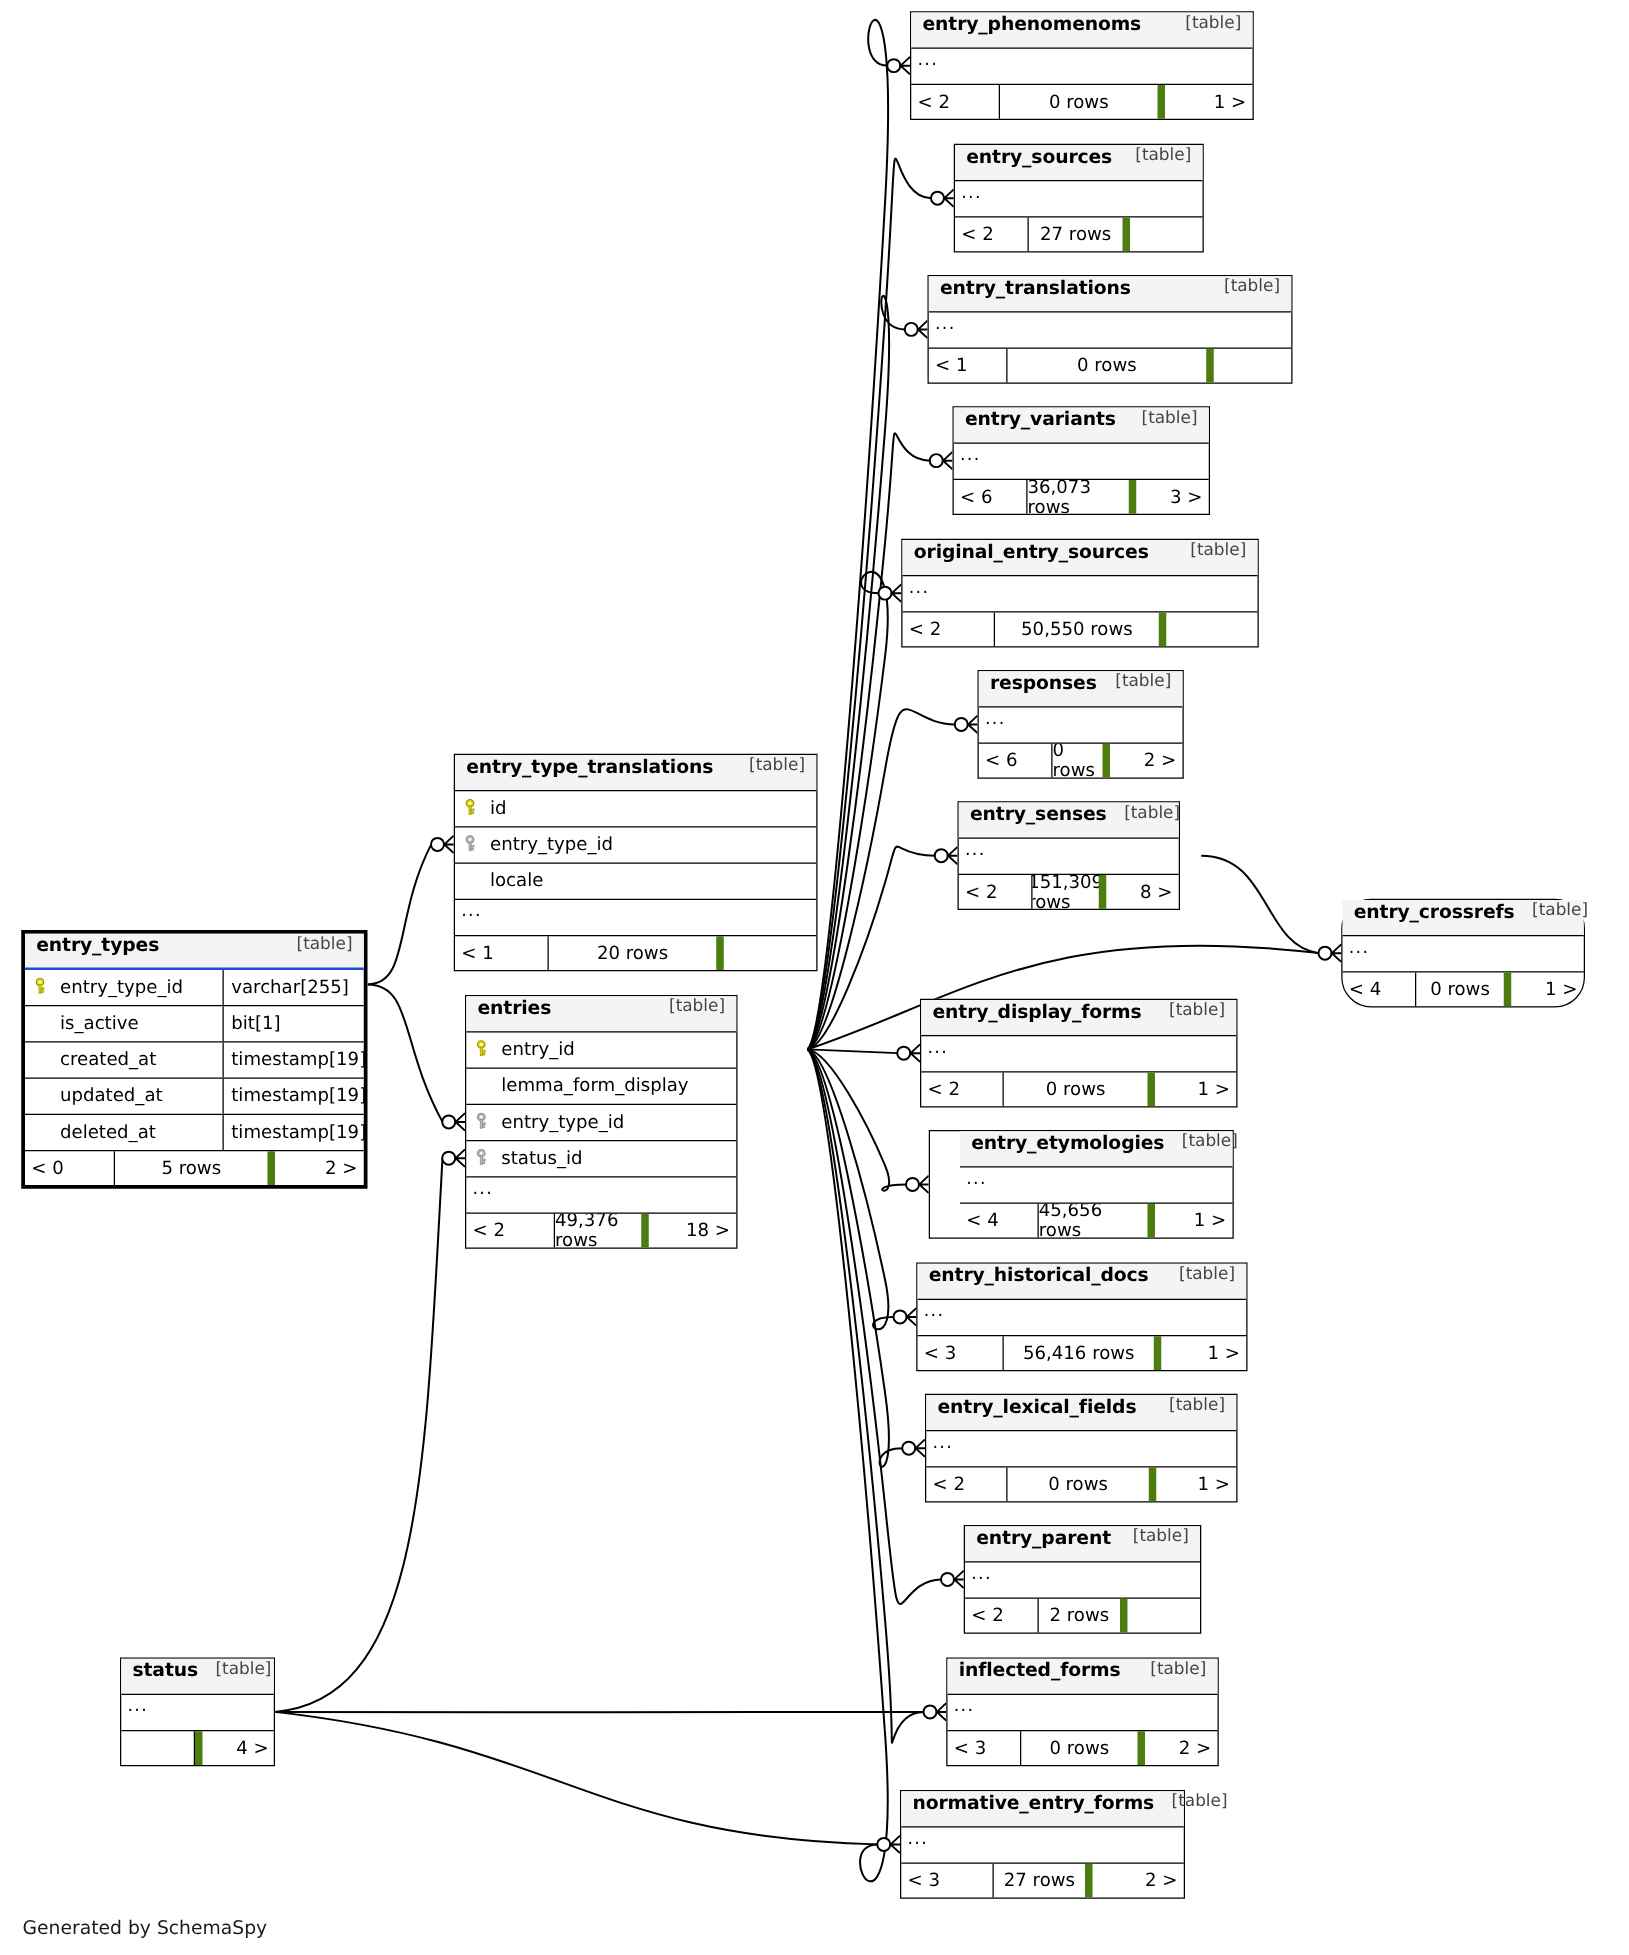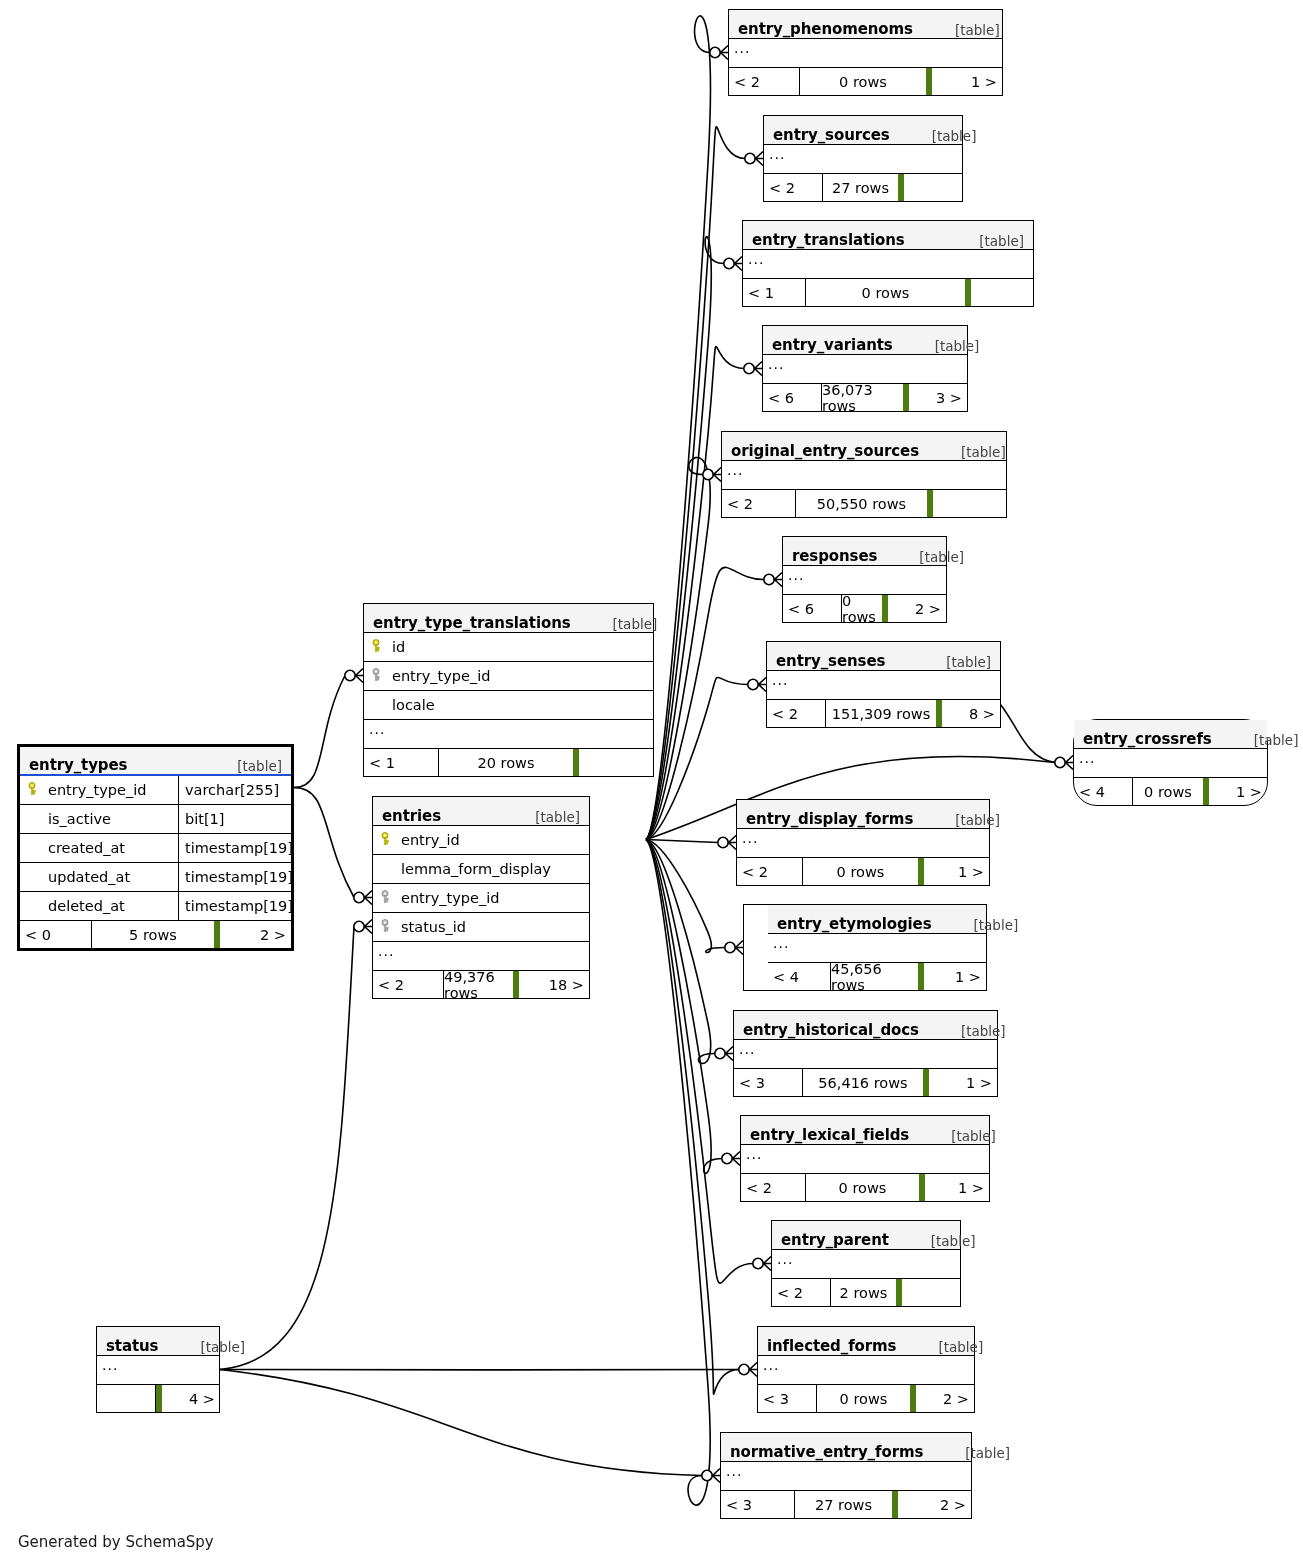--- a/index.html
+++ b/index.html
@@ -35,27 +35,26 @@
     border: 1px solid #000000;
     box-sizing: border-box;
   }
   .tbl.focal {
     border: 3px solid #000000;
   }
   .tbl-head {
     background: #f4f4f4;
     border-bottom: 1px solid #000000;
     display: flex;
-    align-items: flex-end;
+    align-items: flex-start;
     justify-content: space-between;
     padding: 0 9px;
     height: 29px;
     box-sizing: border-box;
     white-space: nowrap;
-    gap: 28px;
   }
   .tbl.focal > .tbl-head {
     border-bottom: 2px solid #1d4ed8;
   }
   .tbl-name {
     font-weight: bold;
     font-size: 15px;
     color: #000;
     letter-spacing: -0.1px;
   }
@@ -292,21 +291,21 @@
           <span class="tbl-name">responses</span>
           <span class="tbl-kind">[table]</span>
         </div>
         <div class="row ellipsis">...</div>
         <div class="footrow">
           <div class="f-left" style="width: 58px;">&lt; 6</div>
           <div class="f-mid">0 rows</div>
           <div class="f-right" style="width: 58px;">2 &gt;</div>
         </div>
       </div>
-      <div class="tbl" style="left: 766px; top: 641px; width: 235px;">
+      <div class="tbl" style="left: 766px; top: 641px; width: 178px;">
         <div class="tbl-head">
           <span class="tbl-name">entry_senses</span>
           <span class="tbl-kind">[table]</span>
         </div>
         <div class="row ellipsis">...</div>
         <div class="footrow">
           <div class="f-left" style="width: 58px;">&lt; 2</div>
           <div class="f-mid">151,309 rows</div>
           <div class="f-right" style="width: 58px;">8 &gt;</div>
         </div>
@@ -548,21 +547,21 @@
           <span class="tbl-name">inflected_forms</span>
           <span class="tbl-kind">[table]</span>
         </div>
         <div class="row ellipsis">...</div>
         <div class="footrow">
           <div class="f-left" style="width: 58px;">&lt; 3</div>
           <div class="f-mid">0 rows</div>
           <div class="f-right" style="width: 58px;">2 &gt;</div>
         </div>
       </div>
-      <div class="tbl" style="left: 720px; top: 1432px; width: 252px;">
+      <div class="tbl" style="left: 720px; top: 1432px; width: 228px;">
         <div class="tbl-head">
           <span class="tbl-name">normative_entry_forms</span>
           <span class="tbl-kind">[table]</span>
         </div>
         <div class="row ellipsis">...</div>
         <div class="footrow">
           <div class="f-left" style="width: 73px;">&lt; 3</div>
           <div class="f-mid">27 rows</div>
           <div class="f-right" style="width: 73px;">2 &gt;</div>
         </div>

